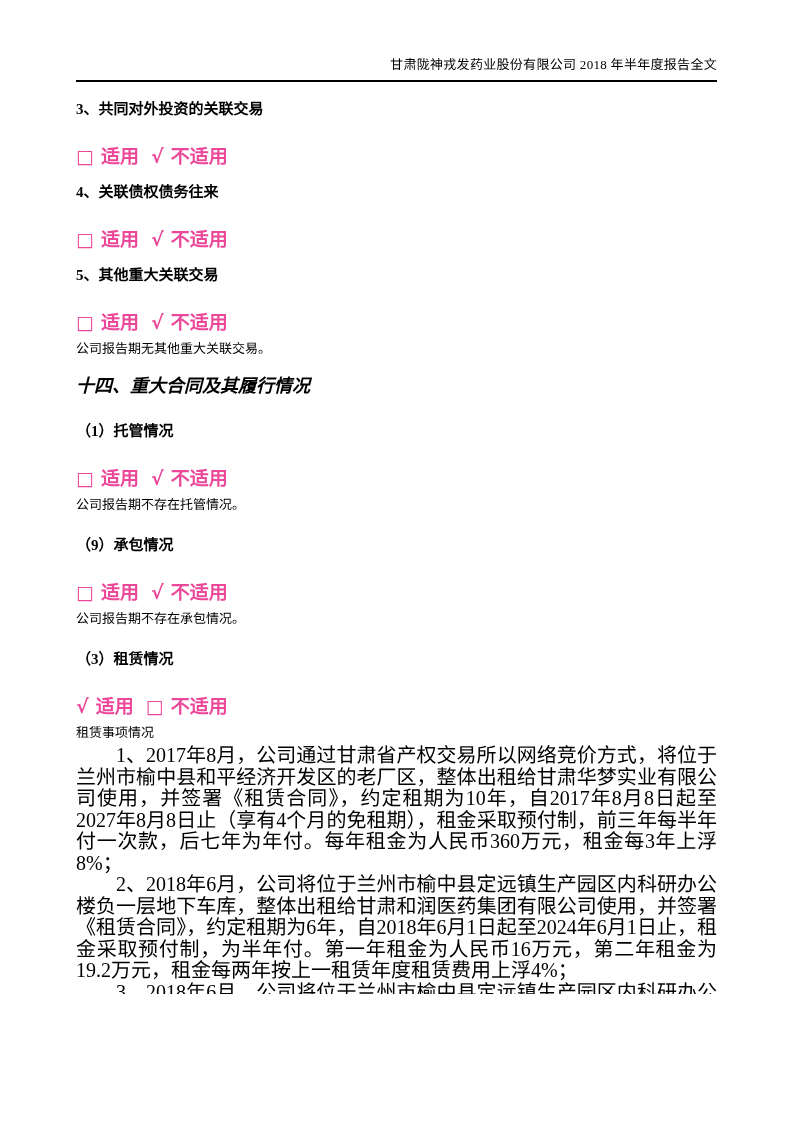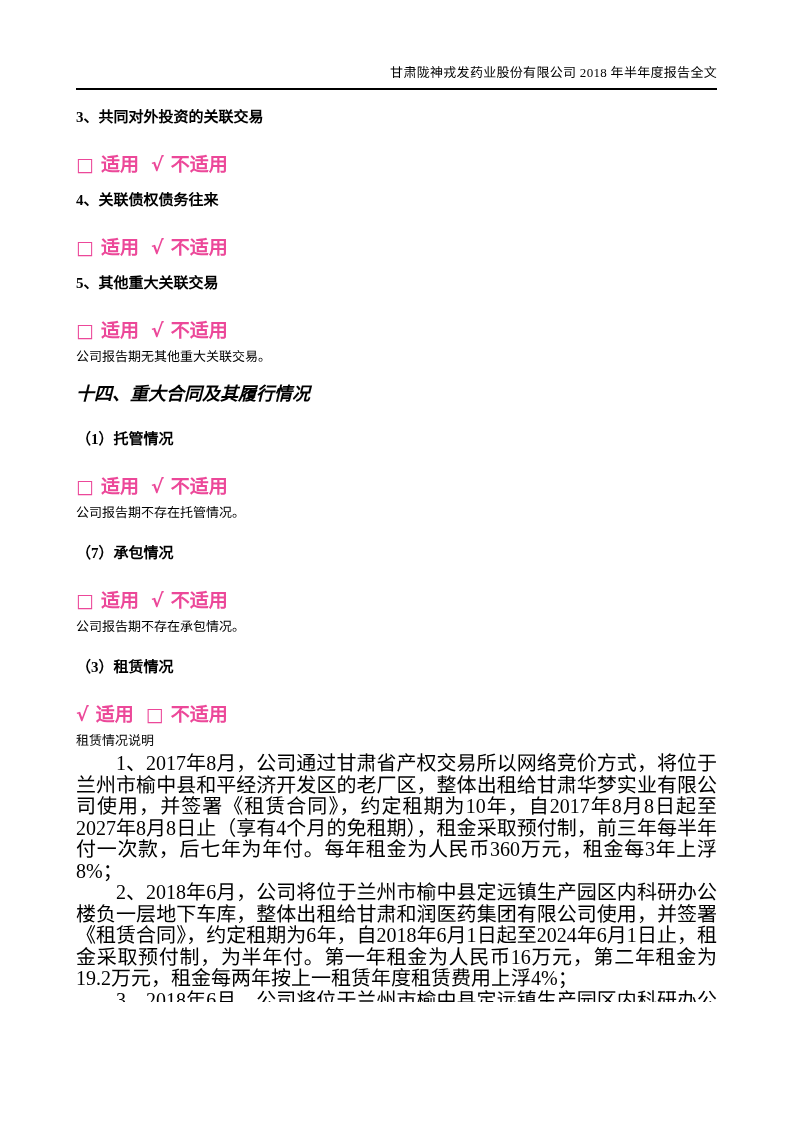--- a/index.html
+++ b/index.html
@@ -4,21 +4,21 @@
 <style>
   html, body {
     margin: 0;
     padding: 0;
     background: #ffffff;
   }
   .page {
     position: relative;
     width: 793px;
     height: 994px;
-    margin: 8px auto;
+    margin: 0 auto;
     background: #ffffff;
     color: #111111;
     font-family: "Liberation Serif", "DejaVu Serif", serif;
     overflow: hidden;
   }
   .margins {
     margin: 0 76px;
   }
   .page-header {
     padding-top: 54px;
@@ -118,31 +118,31 @@
 
     <h1 class="chapter-heading">十四、重大合同及其履行情况</h1>
 
 
     <h3 class="subsub-heading">（1）托管情况</h3>
     <p class="checkline">
       <span class="glyph">□</span><span class="lbl">适用</span><span class="glyph">√</span><span>不适用</span>
     </p>
     <p class="note">公司报告期不存在托管情况。</p>
 
-    <h3 class="subsub-heading">（7）承包情况</h3>
+    <h3 class="subsub-heading">（9）承包情况</h3>
     <p class="checkline">
       <span class="glyph">□</span><span class="lbl">适用</span><span class="glyph">√</span><span>不适用</span>
     </p>
     <p class="note">公司报告期不存在承包情况。</p>
 
     <h3 class="subsub-heading">（3）租赁情况</h3>
     <p class="checkline">
       <span class="glyph">√</span><span class="lbl">适用</span><span class="glyph">□</span><span>不适用</span>
     </p>
-    <p class="note">租赁情况说明</p>
+    <p class="note">租赁事项情况</p>
 
     <p class="para first">1、2017年8月，公司通过甘肃省产权交易所以网络竞价方式，将位于兰州市榆中县和平经济开发区的老厂区，整体出租给甘肃华梦实业有限公司使用，并签署《租赁合同》，约定租期为10年，自2017年8月8日起至2027年8月8日止（享有4个月的免租期），租金采取预付制，前三年每半年付一次款，后七年为年付。每年租金为人民币360万元，租金每3年上浮8%；</p>
     <p class="para">2、2018年6月，公司将位于兰州市榆中县定远镇生产园区内科研办公楼负一层地下车库，整体出租给甘肃和润医药集团有限公司使用，并签署《租赁合同》，约定租期为6年，自2018年6月1日起至2024年6月1日止，租金采取预付制，为半年付。第一年租金为人民币16万元，第二年租金为19.2万元，租金每两年按上一租赁年度租赁费用上浮4%；</p>
     <p class="para">3、2018年6月，公司将位于兰州市榆中县定远镇生产园区内科研办公楼北附楼，整体出租给兰州国风艺术培训学校使用，并签署《租赁合同》，约定租期为6年，自2018年6月28日起至2024年6月28日止，租金采取预付制，为半年付。第一年租金为人民币80万元，第二年租金为96万元，租金每两年按上一租赁年</p>
   </div>
 
   <div class="page-number">22</div>
 </div>
 
 </body></html>

